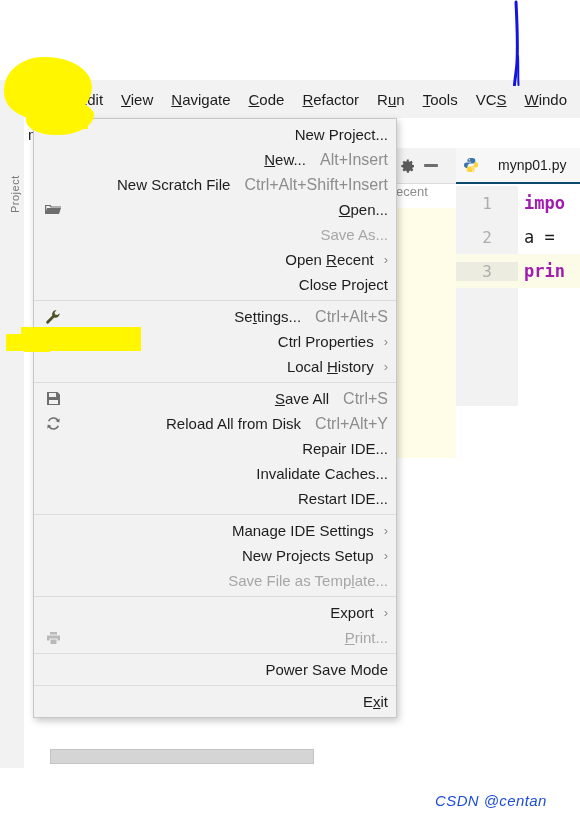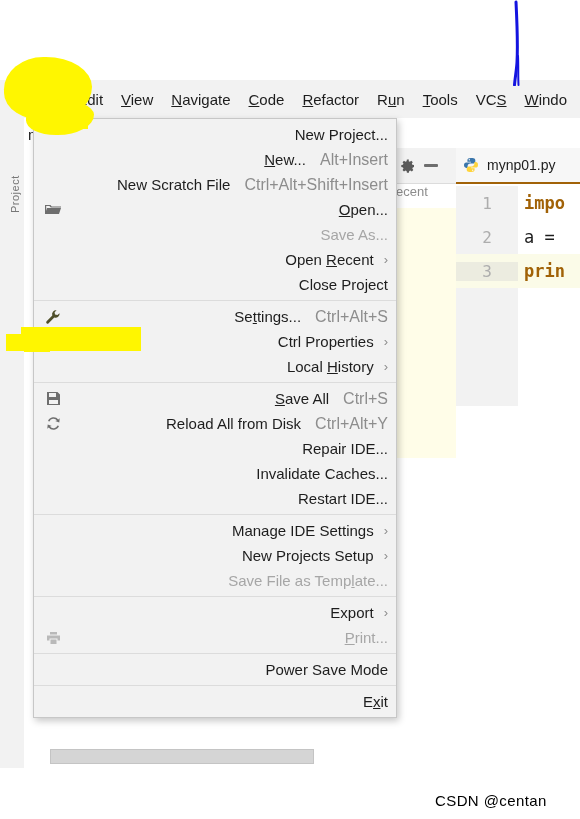--- a/index.html
+++ b/index.html
@@ -158,24 +158,24 @@
     width: 14px; height: 3px;
     background: #6e6e6e;
     border-radius: 1px;
     flex: none;
   }
   #editor-tabs {
     position: absolute;
     left: 62px; top: 30px;
     width: 124px; height: 36px;
     background: #f7f7f7;
-    border-bottom: 2px solid #a16207;
+    border-bottom: 2px solid #0c4a6e;
     display: flex;
     align-items: center;
-    gap: 8px;
+    gap: 19px;
     padding-left: 7px;
     box-sizing: border-box;
   }
   .py-icon {
     width: 16px; height: 16px;
     position: relative;
     flex: none;
   }
   #tab-name {
     font-size: 14px;
@@ -224,21 +224,21 @@
   }
   .code-line .src {
     font-family: "DejaVu Sans Mono", monospace;
     font-size: 17px;
     white-space: nowrap;
     padding-left: 6px;
     overflow: hidden;
   }
   .code-line.cur { background: #fbfbe8; }
   .code-line.cur .ln { background: #ecece0; }
-  .kw { color: #a16207; font-weight: bold; }
+  .kw { color: #a21caf; font-weight: bold; }
   .pl { color: #1d1d1d; }
 
   
   #file-menu {
     position: absolute;
     left: 33px; top: 118px;
     width: 364px;
     background: #f2f2f2;
     border: 1px solid #c7c7c7;
     box-shadow: 2px 3px 7px rgba(0,0,0,.22);
@@ -338,24 +338,25 @@
   #pen-blue {
     position: absolute;
     left: 505px; top: 0;
     width: 24px; height: 86px;
     pointer-events: none;
   }
   #watermark {
     position: absolute;
     left: 435px; top: 792px;
     font-size: 15px;
-    color: #000000;
+    color: #1d4ed8;
     letter-spacing: .4px;
     white-space: nowrap;
     pointer-events: none;
+    font-style: italic;
   }
 </style>
 </head>
 <body>
 
 <div id="ide">
 
   <div id="menubar-top-gap"></div>
 
   <div id="menubar">

